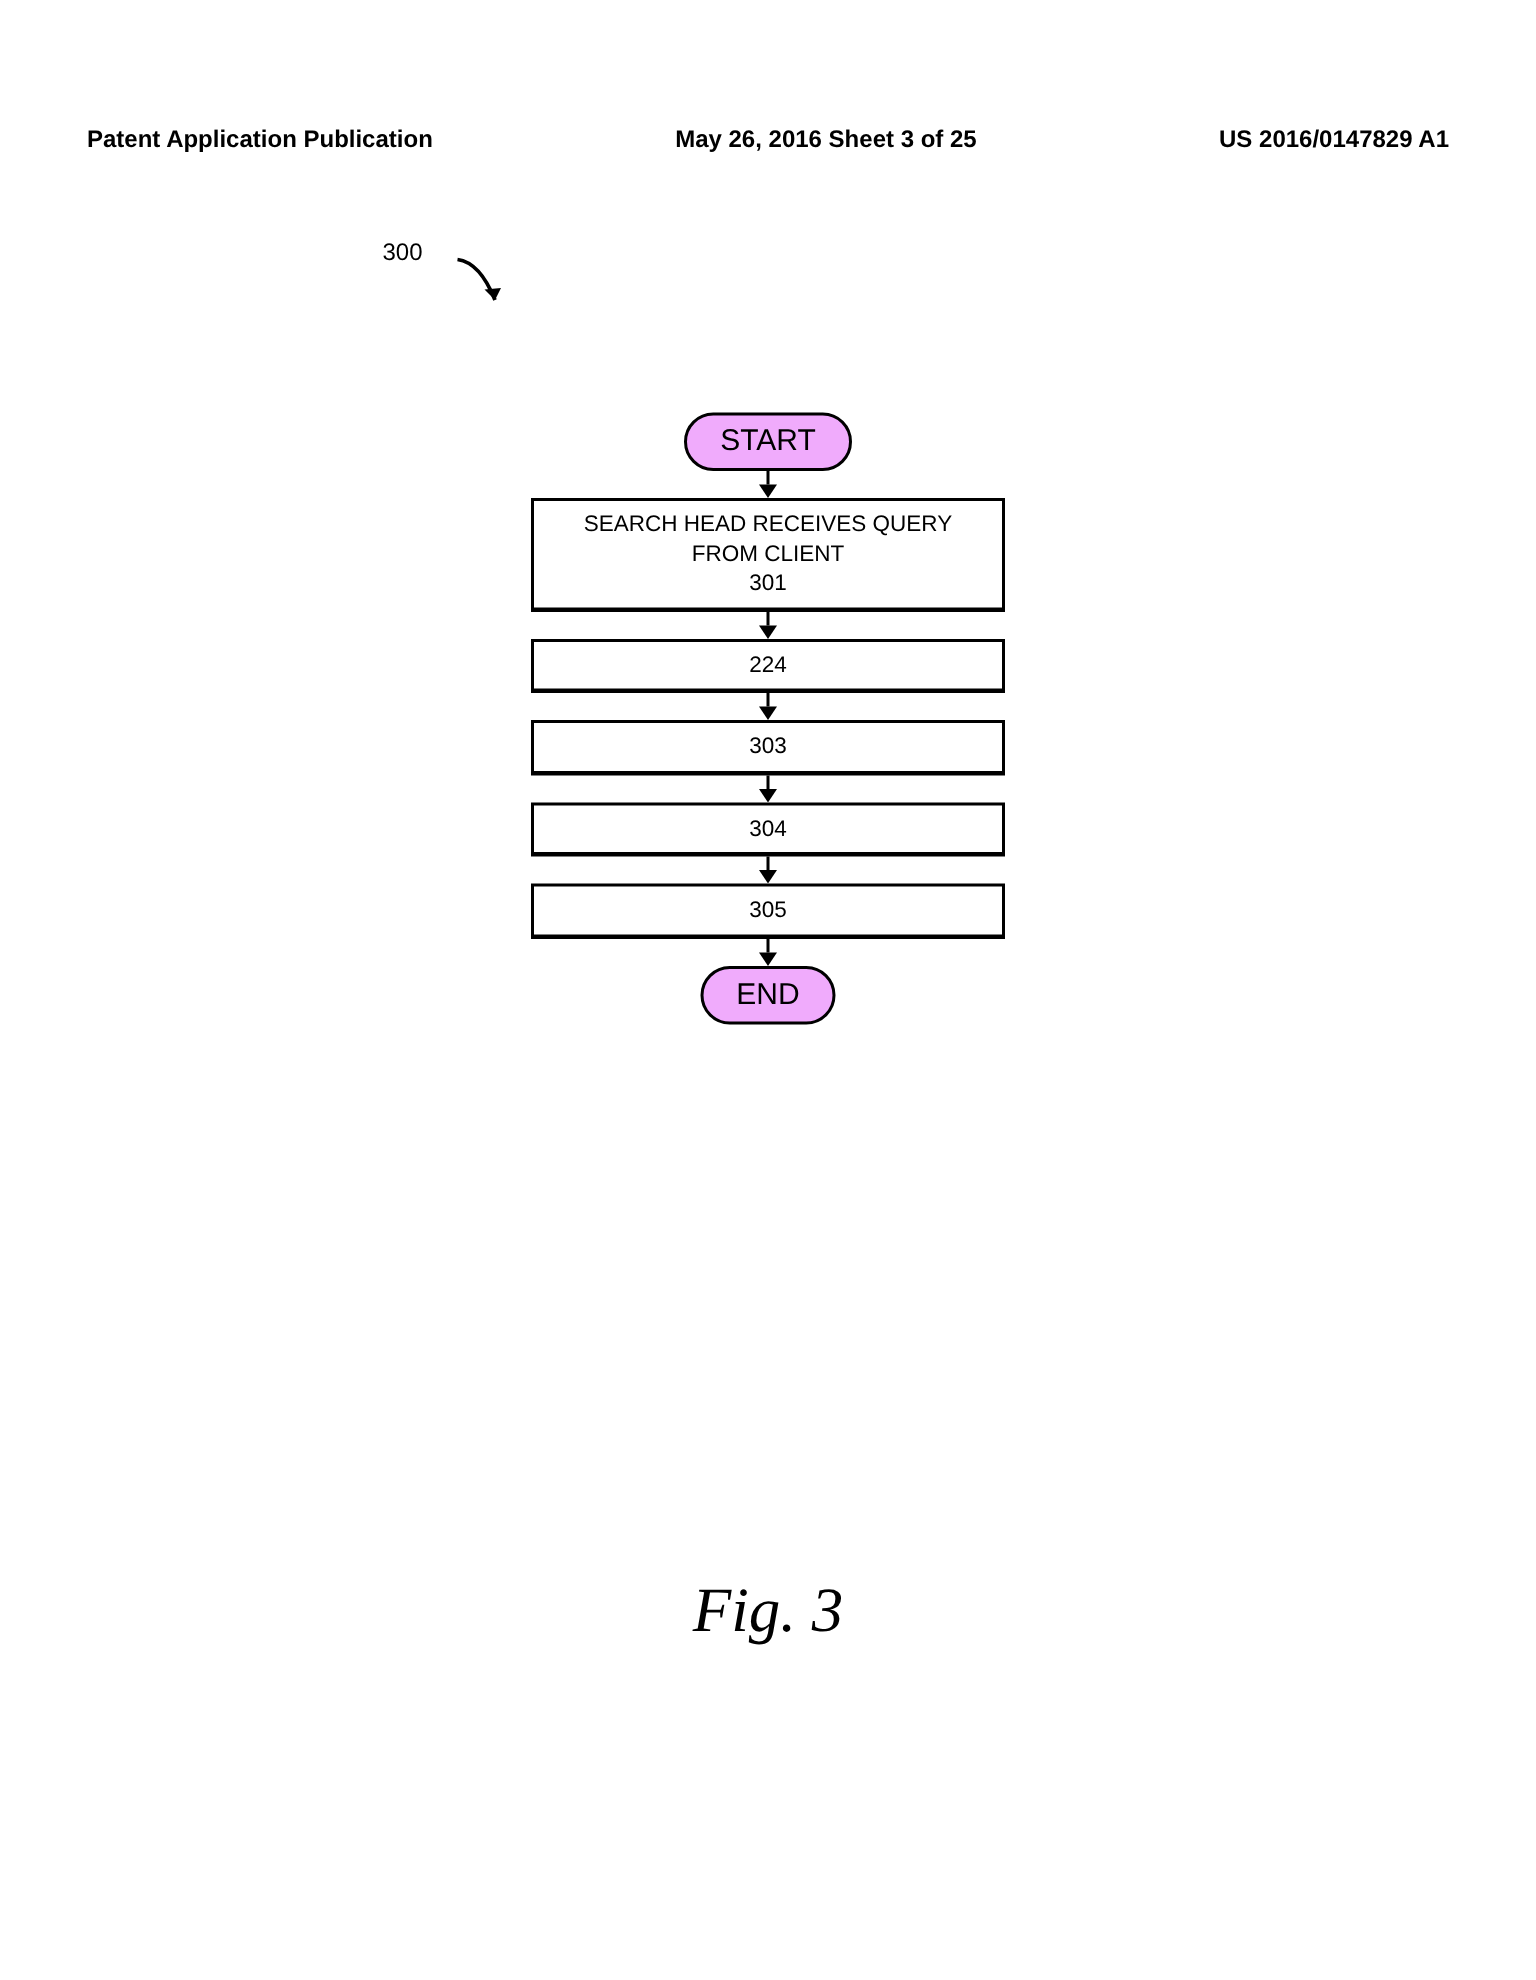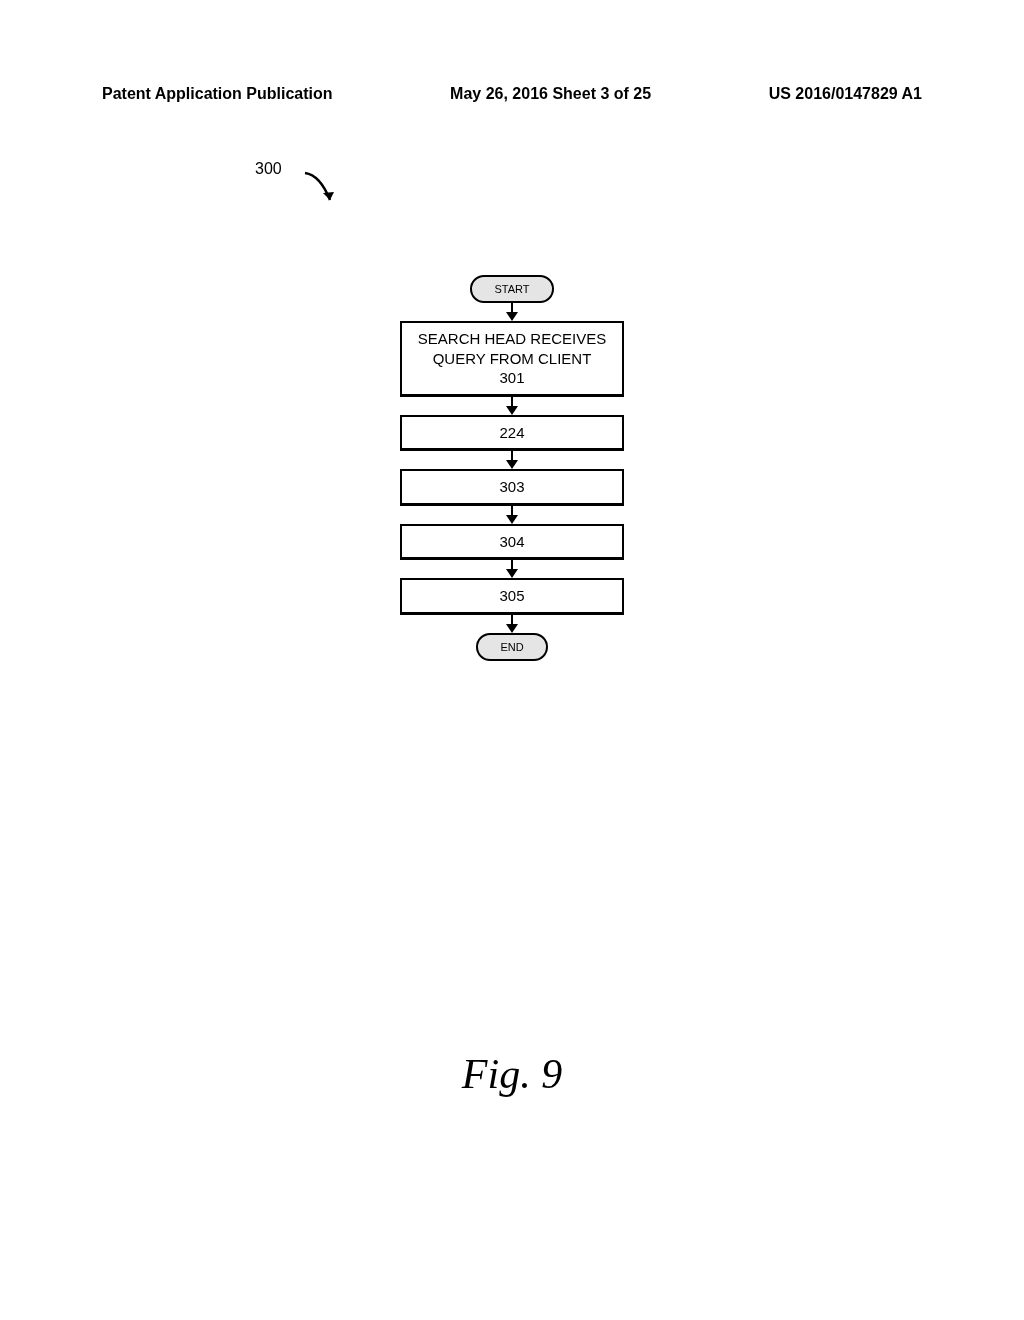--- a/index.html
+++ b/index.html
@@ -14,21 +14,21 @@
       font-family: Arial, Helvetica, sans-serif;
       position: relative;
     }
     .header {
       position: absolute;
       top: 85px;
       left: 0;
       width: 100%;
       display: flex;
       justify-content: space-between;
-      padding: 0 102px;
+      padding: 0 58px;
       font-size: 16px;
       font-weight: bold;
     }
     
     .ref-number {
       position: absolute;
       top: 160px;
       left: 255px;
       font-size: 16px;
     }
@@ -45,33 +45,33 @@
       transform: translateX(-50%);
       display: flex;
       flex-direction: column;
       align-items: center;
     }
     
     .terminal {
       border: 2px solid #000;
       border-radius: 20px;
       padding: 6px 22px;
-      font-size: 11px;
+      font-size: 20px;
       text-align: center;
-      background: #e5e5e5;
+      background: #f0abfc;
     }
     
     .process {
       border: 2px solid #000;
       border-bottom: 3px solid #000;
       padding: 6px 10px;
       font-size: 15px;
       text-align: center;
       background: #fff;
-      width: 224px;
+      width: 316px;
       line-height: 1.3;
     }
     
     .process-step {
       display: block;
     }
     .process-num {
       display: block;
     }
     
@@ -175,13 +175,13 @@
     <div class="connector-line"></div>
     <div class="connector-arrow"></div>
   </div>
 
   <div class="terminal">
     <span>END</span>
   </div>
 
 </div>
 
-<div class="figure-label">Fig. 9</div>
+<div class="figure-label">Fig. 3</div>
 
 </body></html>

